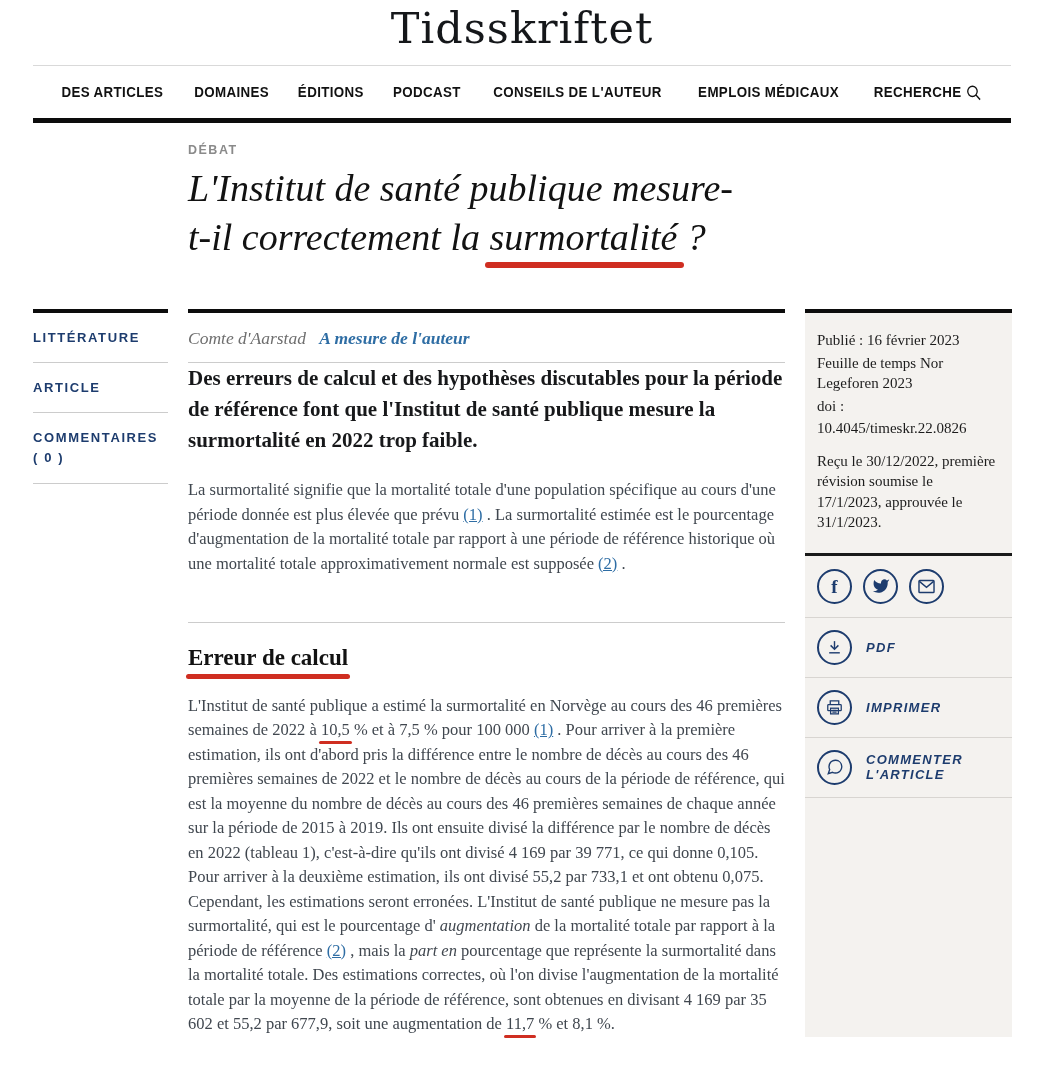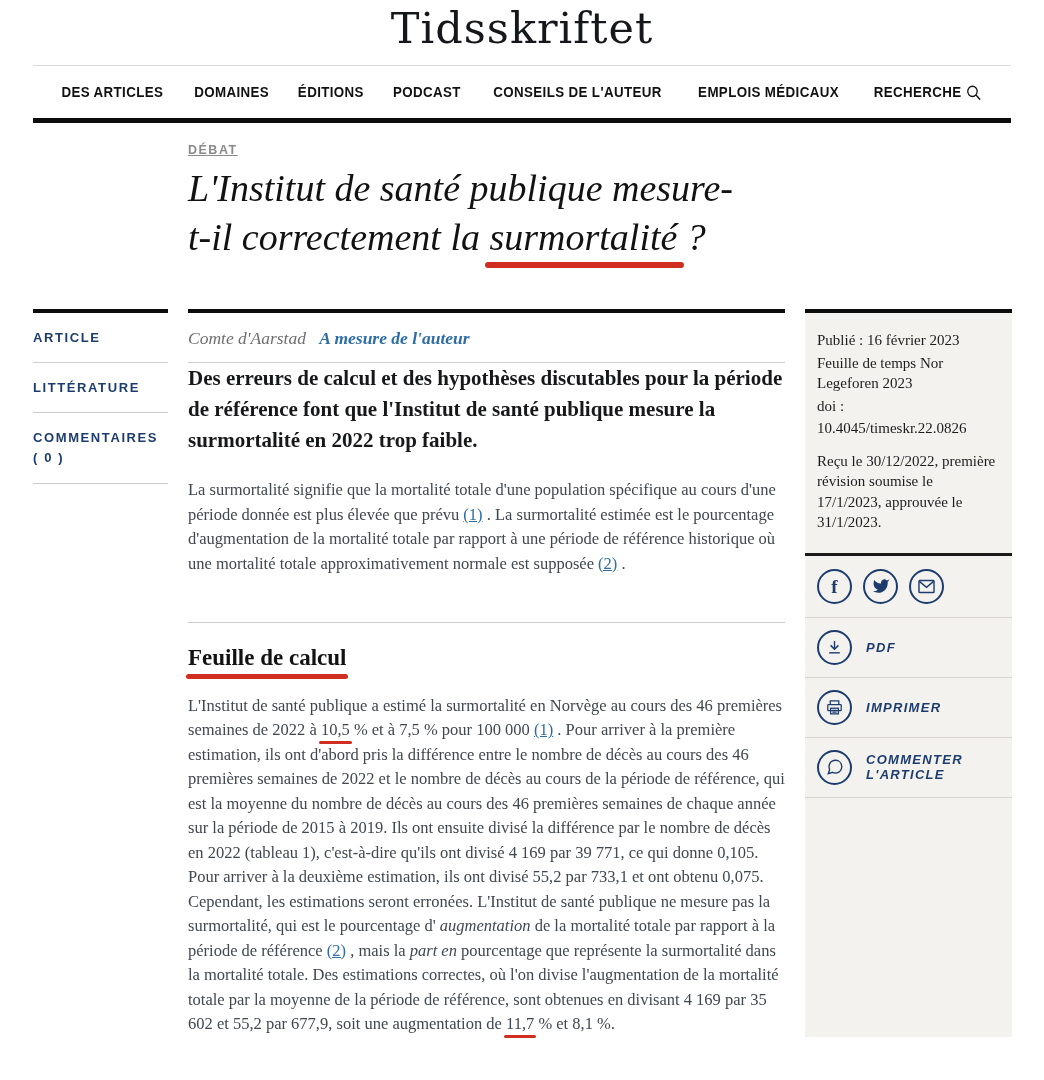--- a/index.html
+++ b/index.html
@@ -34,21 +34,21 @@
     font-family:"Liberation Sans",sans-serif;font-size:14.5px;font-weight:700;
     letter-spacing:.4px;color:#111;text-decoration:none;cursor:pointer;white-space:nowrap;
     transform:scaleX(.92);
   }
   .nav-search{display:flex;align-items:center;gap:4px;}
   .rule-thick{border-top:5px solid #0c0c0c;margin:0 33px;}
   
   .article-head{margin:20px 32px 0 188px;}
   .kicker{
     font-family:"Liberation Sans",sans-serif;font-size:12.5px;font-weight:700;
-    letter-spacing:1.5px;color:#8a8a8a;text-decoration:underline;
+    letter-spacing:1.5px;color:#8a8a8a;
   }
   h1.article-title{
     font-size:38px;line-height:49px;font-style:italic;font-weight:500;
     color:#121212;margin-top:7px;max-width:620px;
   }
   
   .columns{display:flex;align-items:stretch;margin:47px 32px 0 33px;height:728px;}
   .left-rail{width:135px;border-top:4px solid #0c0c0c;}
   .left-rail .rail-item{
     display:block;padding:15px 0 14px 0;border-bottom:1px solid #ccc;
@@ -129,34 +129,34 @@
 </header>
 
 <div class="article-head">
   <div class="kicker">DÉBAT</div>
   <h1 class="article-title"><span>L'Institut de santé publique mesure-</span><br><span>t-il correctement la </span><span class="mark-red">surmortalité</span><span> ?</span></h1>
 </div>
 
 <div class="columns">
 
   <aside class="left-rail">
+    <a class="rail-item">LITTÉRATURE</a>
     <a class="rail-item">ARTICLE</a>
-    <a class="rail-item">LITTÉRATURE</a>
     <a class="rail-item">COMMENTAIRES ( 0 )</a>
   </aside>
 
   <main class="content">
     <div class="byline">
       <span class="author">Comte d'Aarstad</span>
       <a class="author-link">A mesure de l'auteur</a>
     </div>
     <p class="lead">Des erreurs de calcul et des hypothèses discutables pour la période de référence font que l'Institut de santé publique mesure la surmortalité en 2022 trop faible.</p>
     <p class="body-p"><span>La surmortalité signifie que la mortalité totale d'une population spécifique au cours d'une période donnée est plus élevée que prévu </span><a class="ref-link">(1)</a><span> . La surmortalité estimée est le pourcentage d'augmentation de la mortalité totale par rapport à une période de référence historique où une mortalité totale approximativement normale est supposée </span><a class="ref-link">(2)</a><span> .</span></p>
     <hr class="section-rule">
-    <h2 class="section-heading"><span class="mark-red">Feuille de calcul</span></h2>
+    <h2 class="section-heading"><span class="mark-red">Erreur de calcul</span></h2>
     <p class="body-p"><span>L'Institut de santé publique a estimé la surmortalité en Norvège au cours des 46 premières semaines de 2022 à </span><span class="mark-red">10,5</span><span> % et à 7,5 % pour 100 000 </span><a class="ref-link">(1)</a><span> . Pour arriver à la première estimation, ils ont d'abord pris la différence entre le nombre de décès au cours des 46 premières semaines de 2022 et le nombre de décès au cours de la période de référence, qui est la moyenne du nombre de décès au cours des 46 premières semaines de chaque année sur la période de 2015 à 2019. Ils ont ensuite divisé la différence par le nombre de décès en 2022 (tableau 1), c'est-à-dire qu'ils ont divisé 4 169 par 39 771, ce qui donne 0,105. Pour arriver à la deuxième estimation, ils ont divisé 55,2 par 733,1 et ont obtenu 0,075. Cependant, les estimations seront erronées. L'Institut de santé publique ne mesure pas la surmortalité, qui est le pourcentage d' </span><span class="em">augmentation</span><span> de la mortalité totale par rapport à la période de référence </span><a class="ref-link">(2)</a><span> , mais la </span><span class="em">part en</span><span> pourcentage que représente la surmortalité dans la mortalité totale. Des estimations correctes, où l'on divise l'augmentation de la mortalité totale par la moyenne de la période de référence, sont obtenues en divisant 4 169 par 35 602 et 55,2 par 677,9, soit une augmentation de </span><span class="mark-red">11,7</span><span> % et 8,1 %.</span></p>
   </main>
 
   <aside class="right-rail">
     <div class="info-box">
       <div class="meta-line">Publié : 16 février 2023</div>
       <div class="meta-line">Feuille de temps Nor Legeforen 2023</div>
       <div class="meta-line">doi :</div>
       <div class="meta-line">10.4045/timeskr.22.0826</div>
       <div class="meta-received">Reçu le 30/12/2022, première révision soumise le 17/1/2023, approuvée le 31/1/2023.</div>

